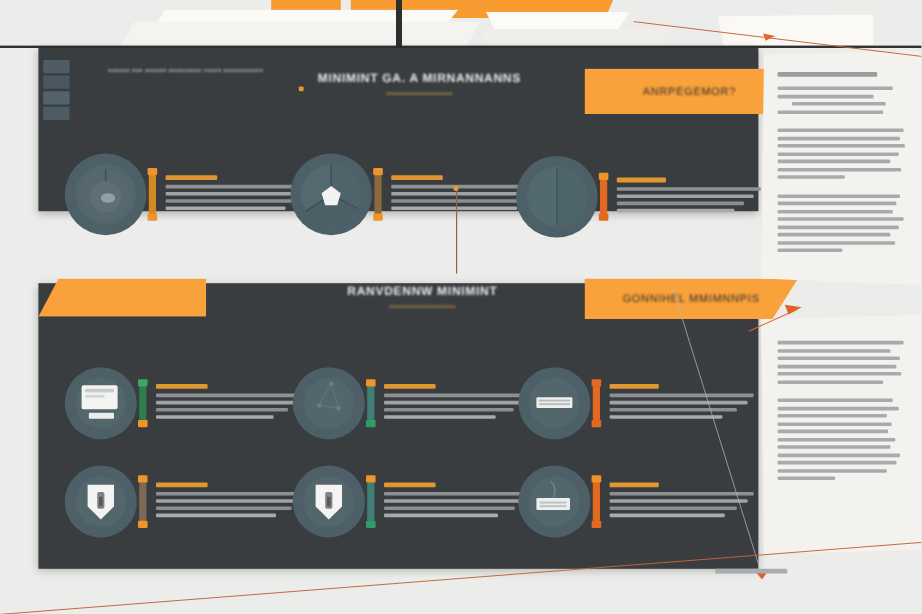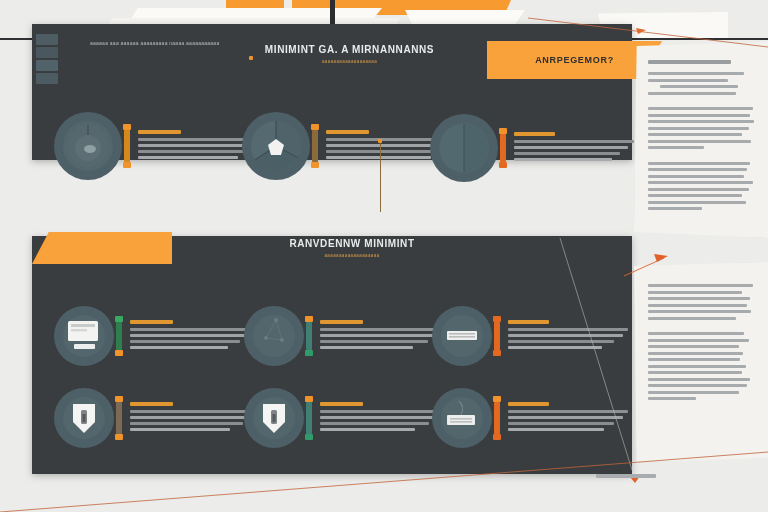--- a/index.html
+++ b/index.html
@@ -22,21 +22,21 @@
       clip-path:polygon(0 0,100% 0,86% 100%,10% 100%);}
   .bg-white-d{position:absolute;left:400px;top:24px;width:160px;height:16px;background:#efeeeb;
       clip-path:polygon(0 0,100% 0,92% 100%,5% 100%);}
   .bg-white-e{position:absolute;left:598px;top:12px;width:130px;height:26px;background:#faf9f6;
       clip-path:polygon(0 6%,100% 0,100% 100%,4% 100%);}
   .bg-rule{position:absolute;left:0;top:38px;width:768px;height:2px;background:#2f3133;}
   .bg-post{position:absolute;left:330px;top:0;width:5px;height:40px;background:#2c2e30;}
 
   
   .panel{position:absolute;background:#3a3d40;box-shadow:0 2px 7px rgba(0,0,0,.25);}
-  #panel-top{left:32px;top:24px;width:600px;height:136px;}
+  #panel-top{left:32px;top:40px;width:600px;height:136px;}
   #panel-bottom{left:32px;top:236px;width:600px;height:238px;}
 
   
   .tabstack{position:absolute;left:4px;top:10px;width:22px;}
   .tabstack i{display:block;height:11px;margin-bottom:2px;background:#4e5c63;border-radius:1px;}
   .tabstack i:nth-child(2){background:#4a575e;}
   .tabstack i:nth-child(3){background:#52626a;}
   .tabstack i:nth-child(4){background:#4d5b62;}
 
   
@@ -51,21 +51,21 @@
 
   .title-block{position:absolute;text-align:center;}
   .title-block .headline{font-size:10px;display:block;}
   .title-block .subline{display:block;margin-top:4px;}
 
   
   .banner{position:absolute;background:#f9a13a;display:flex;align-items:center;justify-content:center;
       box-shadow:0 1px 4px rgba(0,0,0,.18);}
   .banner.left-cut{clip-path:polygon(12% 0,100% 0,100% 100%,0 100%);}
   .banner.right-cut{clip-path:polygon(0 0,100% 0,88% 100%,0 100%);}
-  .banner span{color:#2e2f30;font-weight:bold;font-size:9px;letter-spacing:.7px;filter:blur(0.7px);}
+  .banner span{color:#2e2f30;font-weight:normal;font-size:9px;letter-spacing:.7px;filter:blur(0.7px);}
 
   
   .feature{position:absolute;display:flex;align-items:center;}
   .badge{width:68px;height:68px;border-radius:50%;background:#4d6067;
       display:flex;align-items:center;justify-content:center;position:relative;flex:0 0 auto;}
   .badge.sm{width:60px;height:60px;}
   .badge::after{content:"";position:absolute;inset:9px;border-radius:50%;background:rgba(255,255,255,.04);}
   .badge svg{position:relative;z-index:2;}
 
   .meter{width:6px;border-radius:2px;margin:0 8px 0 2px;position:relative;flex:0 0 auto;}
@@ -209,20 +209,23 @@
 
     <div class="banner left-cut" style="left:0;top:-4px;width:140px;height:32px;">
       <span class="blur"></span>
     </div>
 
     <div class="title-block" style="left:225px;top:2px;width:190px;">
       <span class="headline blur">RANVDENNW MINIMINT</span>
       <span class="subline blur">aaaaaaaaaaaaaaaaaaa</span>
     </div>
 
+    <div class="banner right-cut" style="left:455px;top:-4px;width:178px;height:34px;">
+      <span class="blur">GONNIHEL MMIMNNPIS</span>
+    </div>
 
     <div class="feature" style="left:22px;top:70px;">
       <div class="badge sm">
         <svg width="42" height="38" viewBox="0 0 42 38">
           <rect x="5" y="4" width="30" height="20" rx="1.5" fill="#f3f3f1"></rect>
           <rect x="8" y="7" width="24" height="3" fill="#c9cbca"></rect>
           <rect x="8" y="12" width="16" height="2.4" fill="#d5d7d6"></rect>
           <rect x="11" y="27" width="21" height="5" rx="1" fill="#eceeed"></rect>
         </svg>
       </div>

